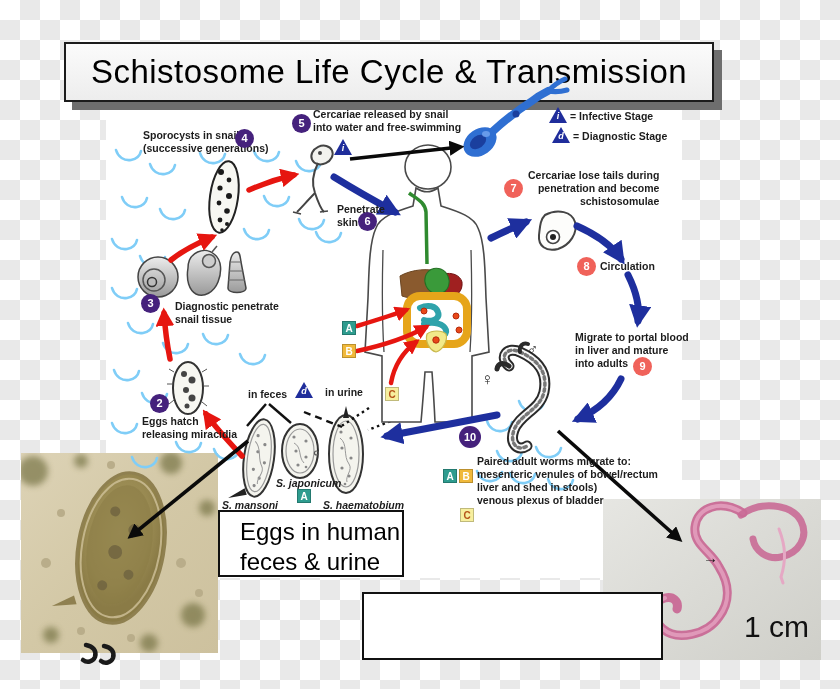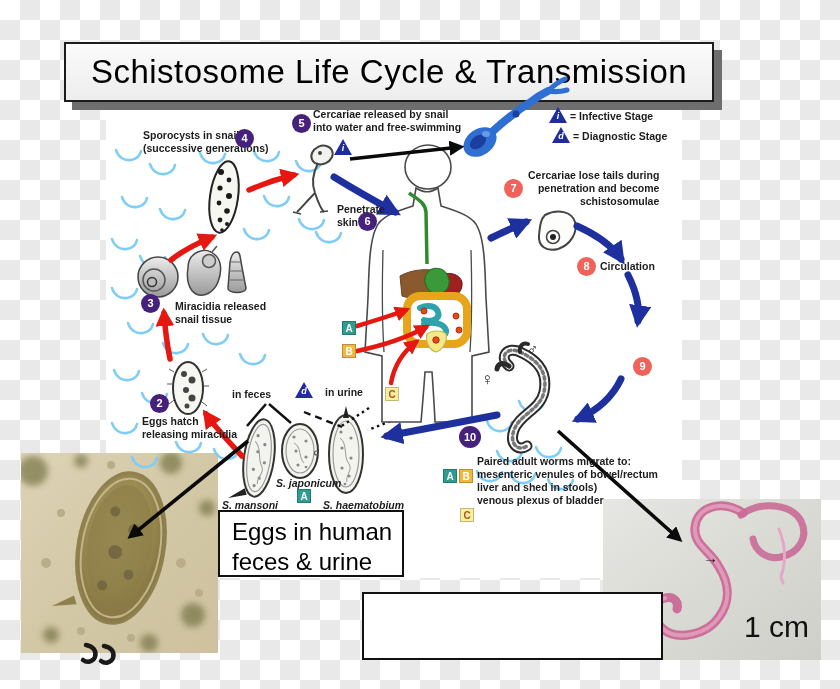--- a/index.html
+++ b/index.html
@@ -29,21 +29,21 @@
   .sq{position:absolute;z-index:6;width:14px;height:14px;font:700 10px/14px "Liberation Sans",sans-serif;
     text-align:center;color:#fff;border:1px solid rgba(0,0,0,.22);box-sizing:border-box;}
   .sq-a{background:#2E9C8F;}
   .sq-b{background:#F0B93B;}
   .sq-c{background:#F7EF9E;color:#B5541A;}
   .tri{position:absolute;z-index:6;width:0;height:0;
     border-left:9px solid transparent;border-right:9px solid transparent;border-bottom:16px solid #1F2D9B;}
   .tri .tl{position:absolute;left:-4.5px;top:3.5px;width:9px;text-align:center;
     color:#fff;font:italic 700 9px/1.3 "Liberation Sans",sans-serif;}
   .callout{position:absolute;z-index:7;background:#fff;border:2.5px solid #111;
-    color:#000;padding:5px 12px;}
+    color:#000;padding:5px 20px;}
   .callout div{white-space:nowrap;}
   .co-eggs{left:218px;top:510px;width:186px;height:67px;box-sizing:border-box;font:400 24px/1.25 "Liberation Sans",sans-serif;}
   .co-female{left:362px;top:592px;width:301px;height:68px;box-sizing:border-box;font:400 23px/1.28 "Liberation Sans",sans-serif;}
   .sym{font:700 15px/1 "Liberation Sans",sans-serif;color:#111;}
   .scale-label{position:absolute;right:12px;bottom:18px;font:400 30px/1 "Liberation Sans",sans-serif;color:#111;z-index:3;}
   .worm-arrow{position:absolute;left:100px;top:51px;font:700 15px/1 "Liberation Sans",sans-serif;color:#111;z-index:3;}
 </style>
 </head>
 <body>
 
@@ -400,41 +400,46 @@
   <div class="cbadge salmon" style="left:504px;top:179px;">7</div>
   <div class="lbl" style="left:528px;top:169px;text-align:right;">
     <div>Cercariae lose tails during</div>
     <div>penetration and become</div>
     <div>schistosomulae</div>
   </div>
 
   <div class="cbadge salmon" style="left:577px;top:257px;">8</div>
   <div class="lbl" style="left:600px;top:260px;">Circulation</div>
 
+  <div class="lbl" style="left:575px;top:331px;">
+    <div>Migrate to portal blood</div>
+    <div>in liver and mature</div>
+    <div>into adults</div>
+  </div>
   <div class="cbadge salmon" style="left:633px;top:357px;">9</div>
 
   <div class="cbadge purple big" style="left:459px;top:426px;">10</div>
 
   <div class="cbadge purple" style="left:141px;top:294px;">3</div>
   <div class="lbl" style="left:175px;top:300px;">
-    <div>Miracidia released</div>
+    <div>Diagnostic penetrate</div>
     <div>snail tissue</div>
   </div>
 
   <div class="cbadge purple" style="left:150px;top:394px;">2</div>
   <div class="lbl" style="left:142px;top:415px;">
     <div>Eggs hatch</div>
     <div>releasing miracidia</div>
   </div>
 
   <div class="sq sq-a" style="left:342px;top:321px;">A</div>
   <div class="sq sq-b" style="left:342px;top:344px;">B</div>
   <div class="sq sq-c" style="left:385px;top:387px;">C</div>
 
-  <div class="lbl" style="left:232px;top:388px;text-align:center;">in feces</div>
+  <div class="lbl" style="left:248px;top:388px;text-align:center;">in feces</div>
   <div class="tri" style="left:295px;top:382px;">
     <span class="tl">d</span>
   </div>
   <div class="lbl" style="left:325px;top:386px;">in urine</div>
 
   <div class="lbl sp" style="left:276px;top:477px;">S. japonicum</div>
   <div class="sq sq-a" style="left:297px;top:489px;">A</div>
   <div class="lbl sp" style="left:222px;top:499px;">S. mansoni</div>
   <div class="lbl sp" style="left:323px;top:499px;">S. haematobium</div>
 

